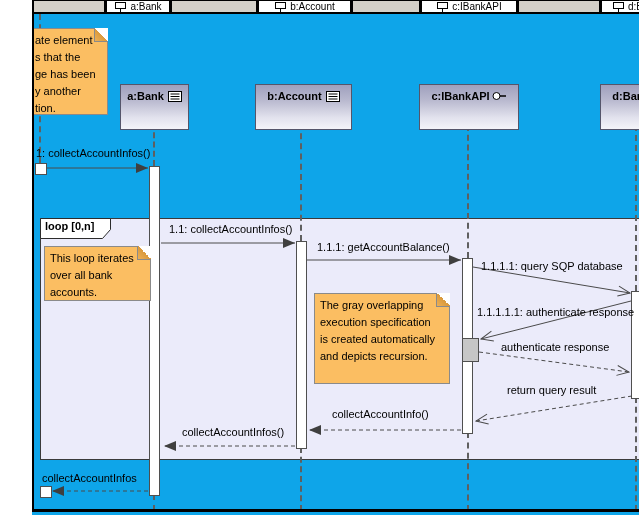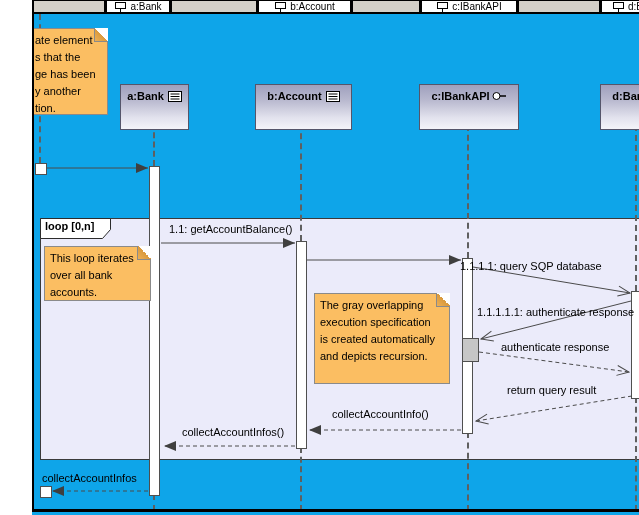--- a/index.html
+++ b/index.html
@@ -191,22 +191,24 @@
     <svg class="icon" width="14" height="12" viewBox="0 0 14 12">
         <polygon points="1,4 4,1 13,1 10,4" fill="#fff" stroke="#000"></polygon>
         <polygon points="10,4 13,1 13,8 10,11" fill="#fff" stroke="#000"></polygon>
         <rect x="1" y="4" width="9" height="7" fill="#fff" stroke="#000"></rect>
       </svg>
   </div>
 
   <div class="endsq" style="left:3px;top:163px;"></div>
   <div class="endsq" style="left:8px;top:486px;"></div>
 
-  <div class="mlabel" style="left:137px;top:223px;">1.1: getAccountBalance()</div>
-  <div class="mlabel" style="left:428px;top:260px;">1.1.1.1: query SQP database</div>
+  <div class="mlabel" style="left:4px;top:147px;">1: collectAccountInfos()</div>
+  <div class="mlabel" style="left:137px;top:223px;">1.1: collectAccountInfos()</div>
+  <div class="mlabel" style="left:285px;top:241px;">1.1.1: getAccountBalance()</div>
+  <div class="mlabel" style="left:449px;top:260px;">1.1.1.1: query SQP database</div>
   <div class="mlabel" style="left:445px;top:306px;">1.1.1.1.1: authenticate response</div>
   <div class="mlabel" style="left:469px;top:341px;">authenticate response</div>
   <div class="mlabel" style="left:475px;top:384px;">return query result</div>
   <div class="mlabel" style="left:300px;top:408px;">collectAccountInfo()</div>
   <div class="mlabel" style="left:150px;top:426px;">collectAccountInfos()</div>
   <div class="mlabel" style="left:10px;top:472px;">collectAccountInfos</div>
 
   <div class="frame" style="left:0;top:0;width:2px;height:512px;"></div>
   <div class="frame" style="left:637px;top:0;width:2px;height:512px;"></div>
   <div class="frame" style="left:0;top:509px;width:639px;height:3px;"></div>

